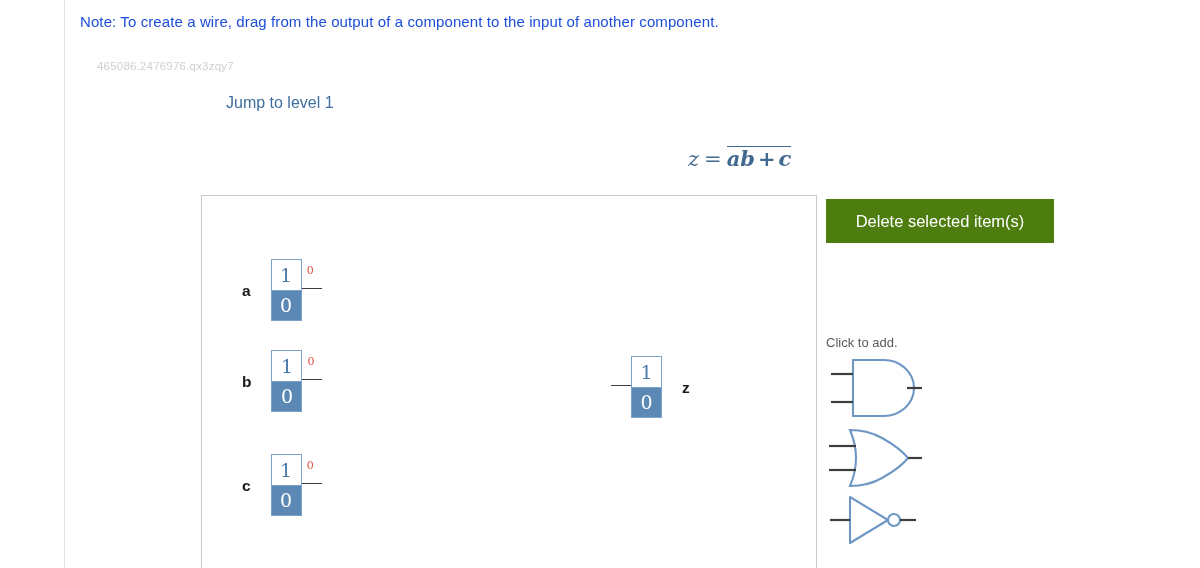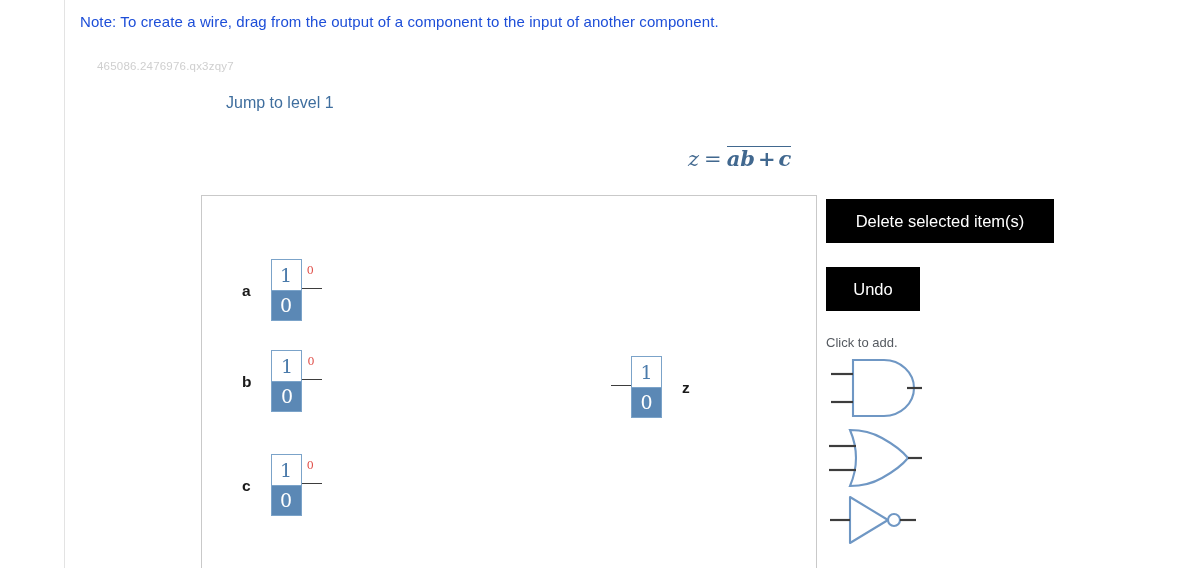--- a/index.html
+++ b/index.html
@@ -108,21 +108,21 @@
 
   
   .out-label {
     font-size: 15.5px; font-weight: bold; color: #1a1a1a;
     line-height: 1;
   }
 
   
   .btn {
     position: absolute;
-    background: #000000;
+    background: #4d7c0f;
     color: #ffffff;
     border: none;
     font-family: "Liberation Sans", sans-serif;
     font-size: 16.5px;
     cursor: pointer;
     display: flex; align-items: center; justify-content: center;
     padding: 0 14px;
   }
   #delete-btn { left: 826px; top: 199px; width: 228px; height: 44px; }
   #undo-btn   { left: 826px; top: 267px; width: 94px;  height: 44px; }
@@ -191,21 +191,20 @@
         <div class="half bottom">0</div>
         <span class="wire-stub" style="left:-20px; top:29px; width:20px;"></span>
       </div>
       <span class="out-label" style="margin-top:24px; margin-left:20px;">z</span>
     </div>
 
   </div>
 
   <button class="btn" id="delete-btn">Delete selected item(s)</button>
 
-  <button class="btn" id="undo-btn">Undo</button>
 
   <div class="click-to-add">Click to add.</div>
 
   <div class="palette">
 
     <svg class="gate-item" width="100" height="72" viewBox="0 0 100 72">
       <g fill="none" stroke="#6f97c4" stroke-width="2.1" stroke-linecap="round">
         <path d="M31 8 L62 8 A30 28 0 0 1 62 64 L31 64 Z"></path>
       </g>
       <g stroke="#3d3d3d" stroke-width="2.2" stroke-linecap="butt">

